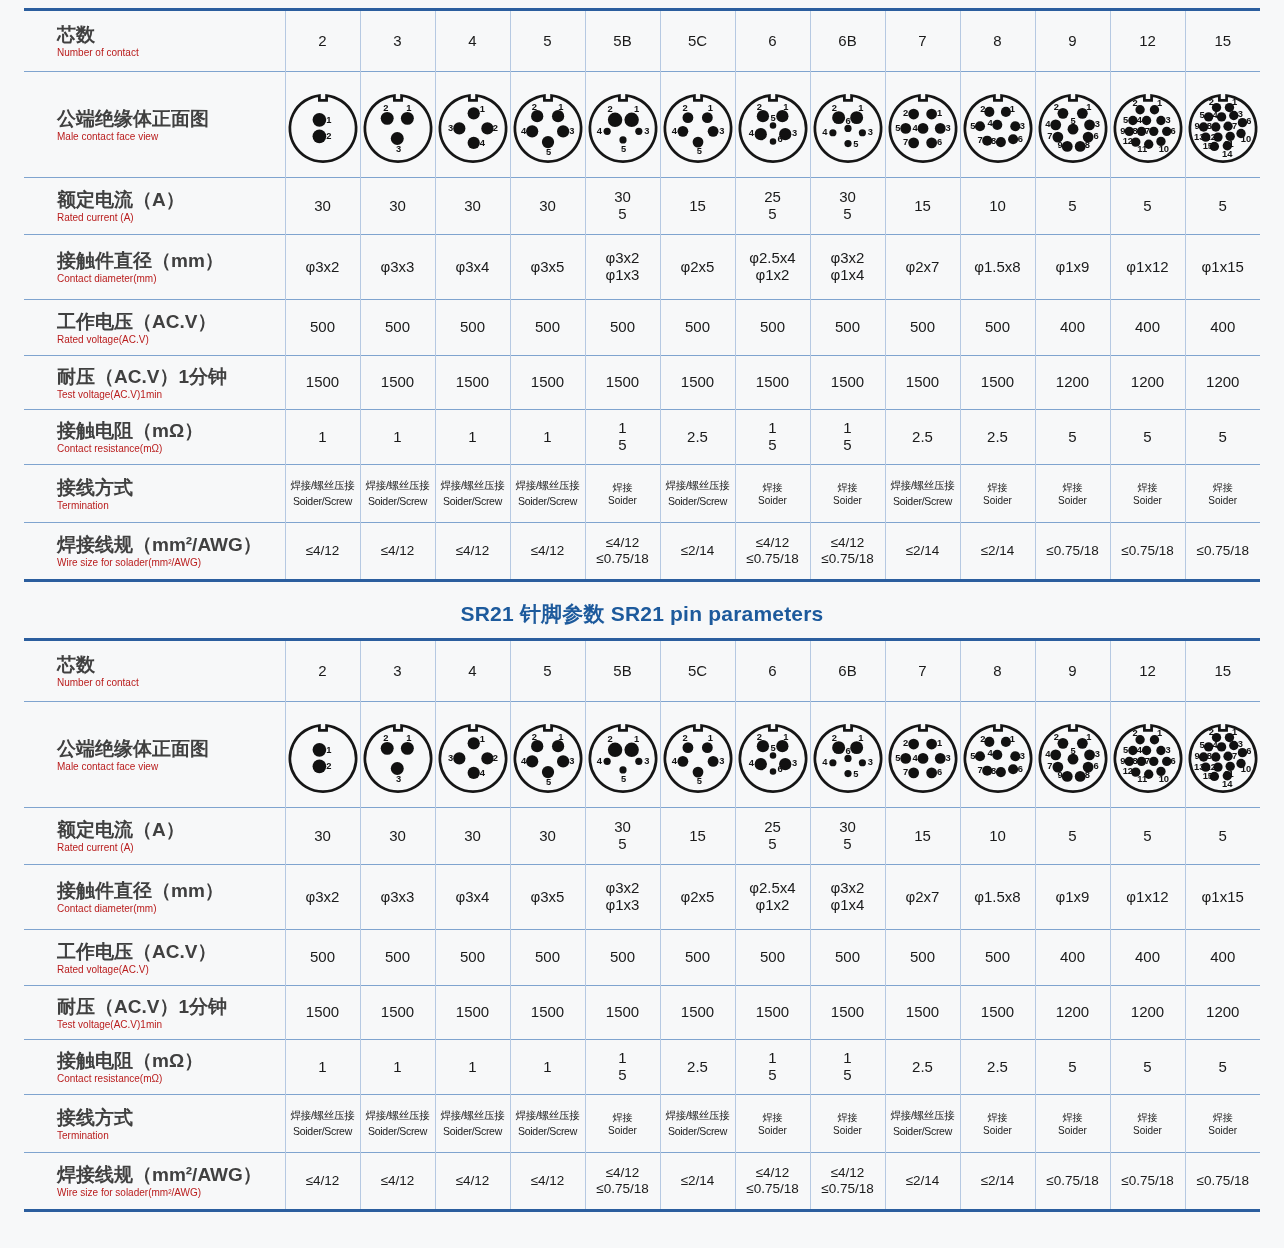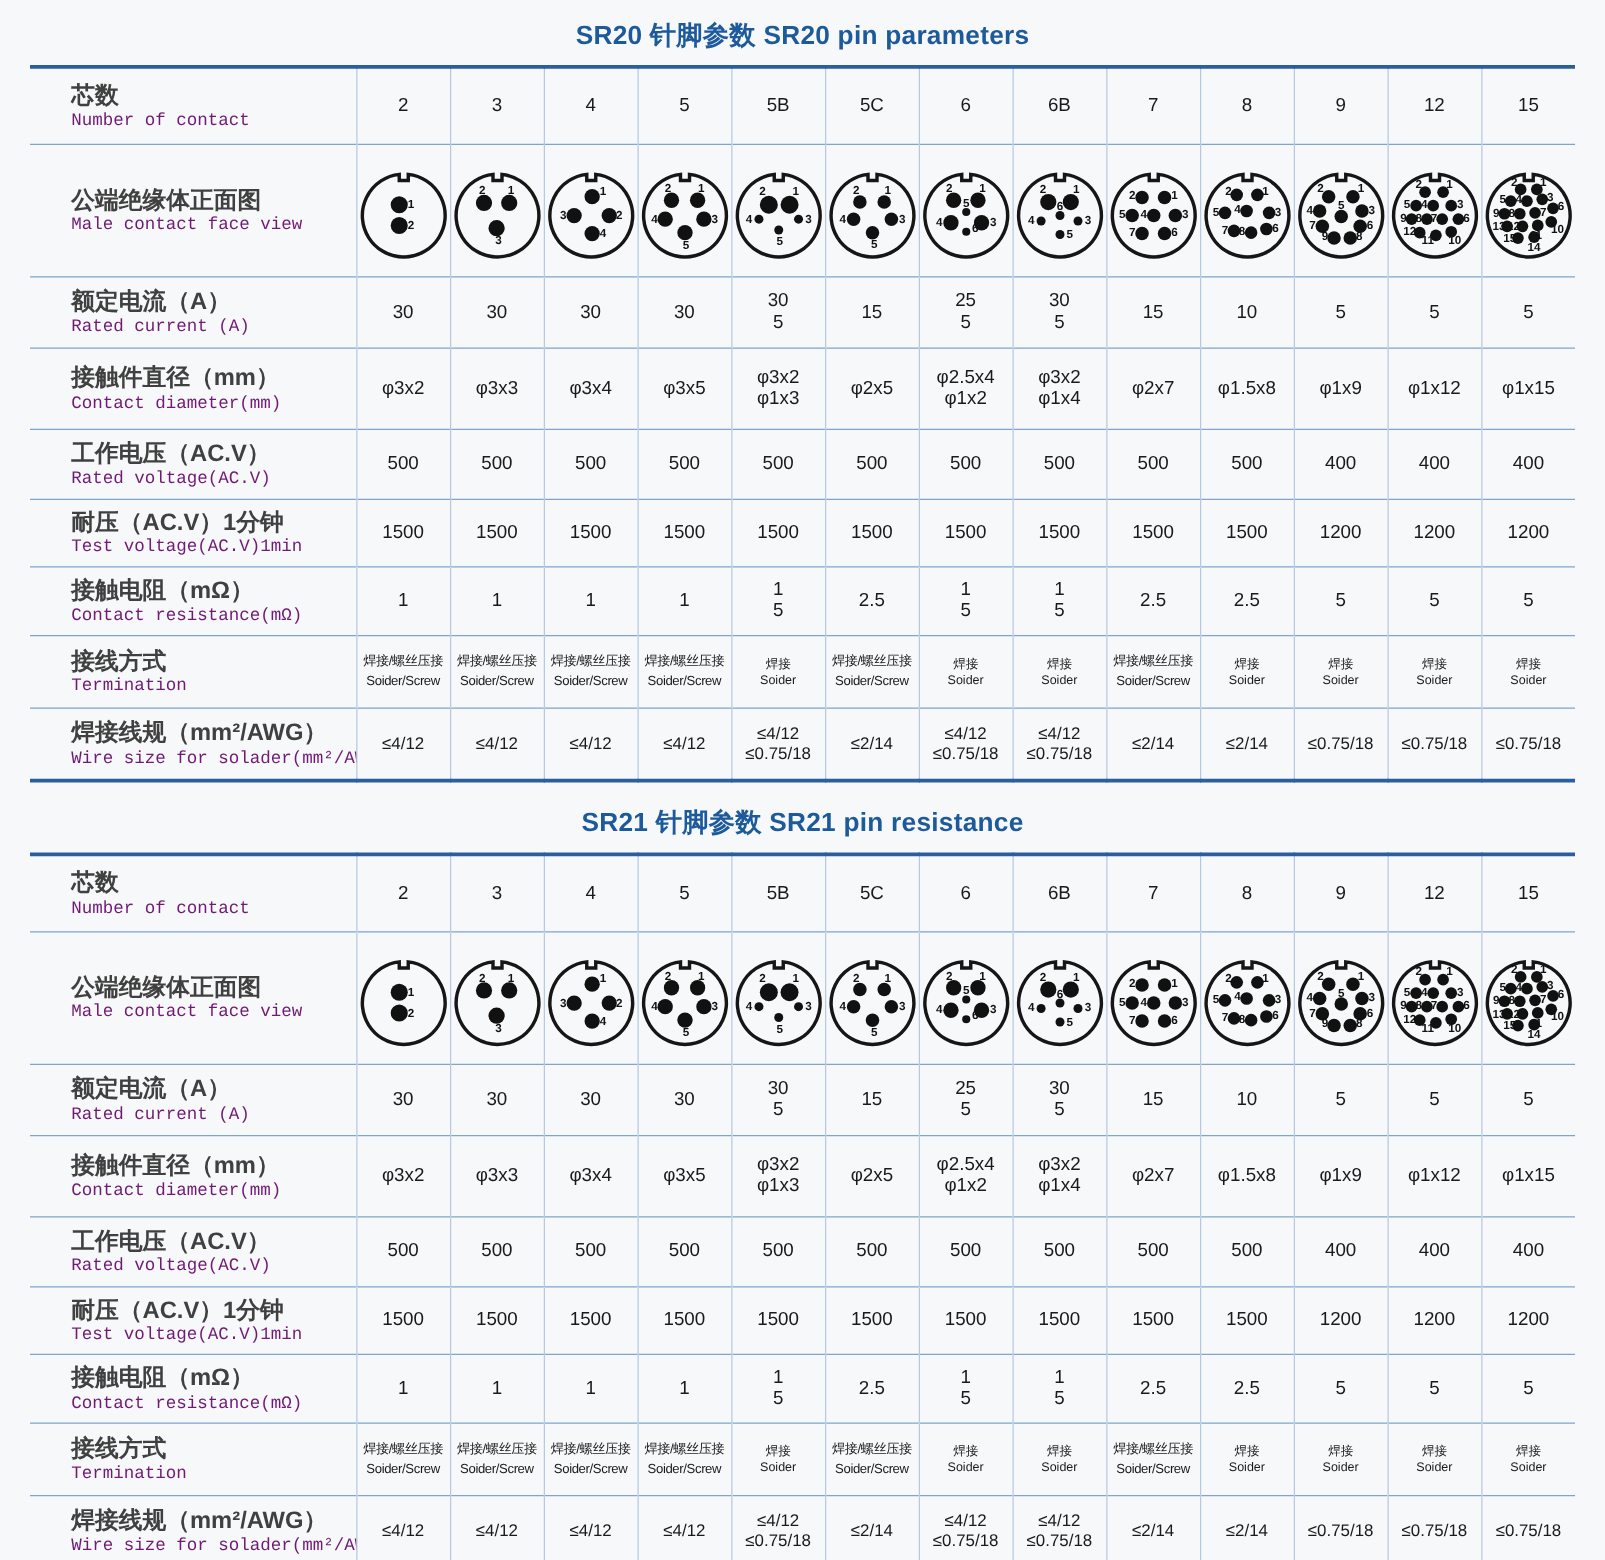--- a/index.html
+++ b/index.html
@@ -20,38 +20,37 @@
     background:transparent;
   }
   col.label-col{width:261px;}
   td,th{
     border-left:1px solid #b6c9e2; text-align:center; vertical-align:middle;
     padding:2px 1px; overflow:hidden;
   }
   th{border-left:none; text-align:left; padding-left:33px; font-weight:normal;}
   tr + tr > td, tr + tr > th{border-top:1px solid #7fa4cf;}
   .zh{font-size:19px; font-weight:600; color:#404040; line-height:1.25; white-space:nowrap;}
-  .en{font-size:14px; color:#701a75; line-height:1.15; white-space:nowrap;font-family:Liberation Mono, monospace;}
+  .en{font-size:10px; color:#b91c1c; line-height:1.15; white-space:nowrap;}
   .val{font-size:15px; white-space:pre-line; line-height:1.12;}
   .r-head{height:62px;} .r-face{height:106px;}
   .r-current{height:57px;} .r-diam{height:65px;}
   .r-volt{height:56px;} .r-test{height:54px;} .r-res{height:55px;}
   .r-term{height:58px;} .r-wire{height:58px;}
   .r-term .val{font-size:10px; line-height:1.3;}
   .r-term .val.crimp{font-size:10.5px; line-height:1.45; letter-spacing:-.3px;text-align:center;}
   .r-wire .val{font-size:13.5px; line-height:1.2;}
   .face-svg{display:block; width:72px; height:96px; margin:4px auto 0;}
 </style>
 </head>
 <body>
 
 <div class="page">
   <div id="tables-root">
       <section class="tbl-section">
-        <h2 class="tbl-title">SR20 针脚参数 SR20 pin parameters</h2>
         <table>
           <colgroup>
             <col class="label-col">
             <col>
             <col>
             <col>
             <col>
             <col>
             <col>
             <col>
@@ -690,21 +689,21 @@
                 <div class="val">≤0.75/18</div>
               </td>
               <td>
                 <div class="val">≤0.75/18</div>
               </td>
             </tr>
           </tbody>
         </table>
       </section>
       <section class="tbl-section">
-        <h2 class="tbl-title">SR21 针脚参数 SR21 pin resistance</h2>
+        <h2 class="tbl-title">SR21 针脚参数 SR21 pin parameters</h2>
         <table>
           <colgroup>
             <col class="label-col">
             <col>
             <col>
             <col>
             <col>
             <col>
             <col>
             <col>

